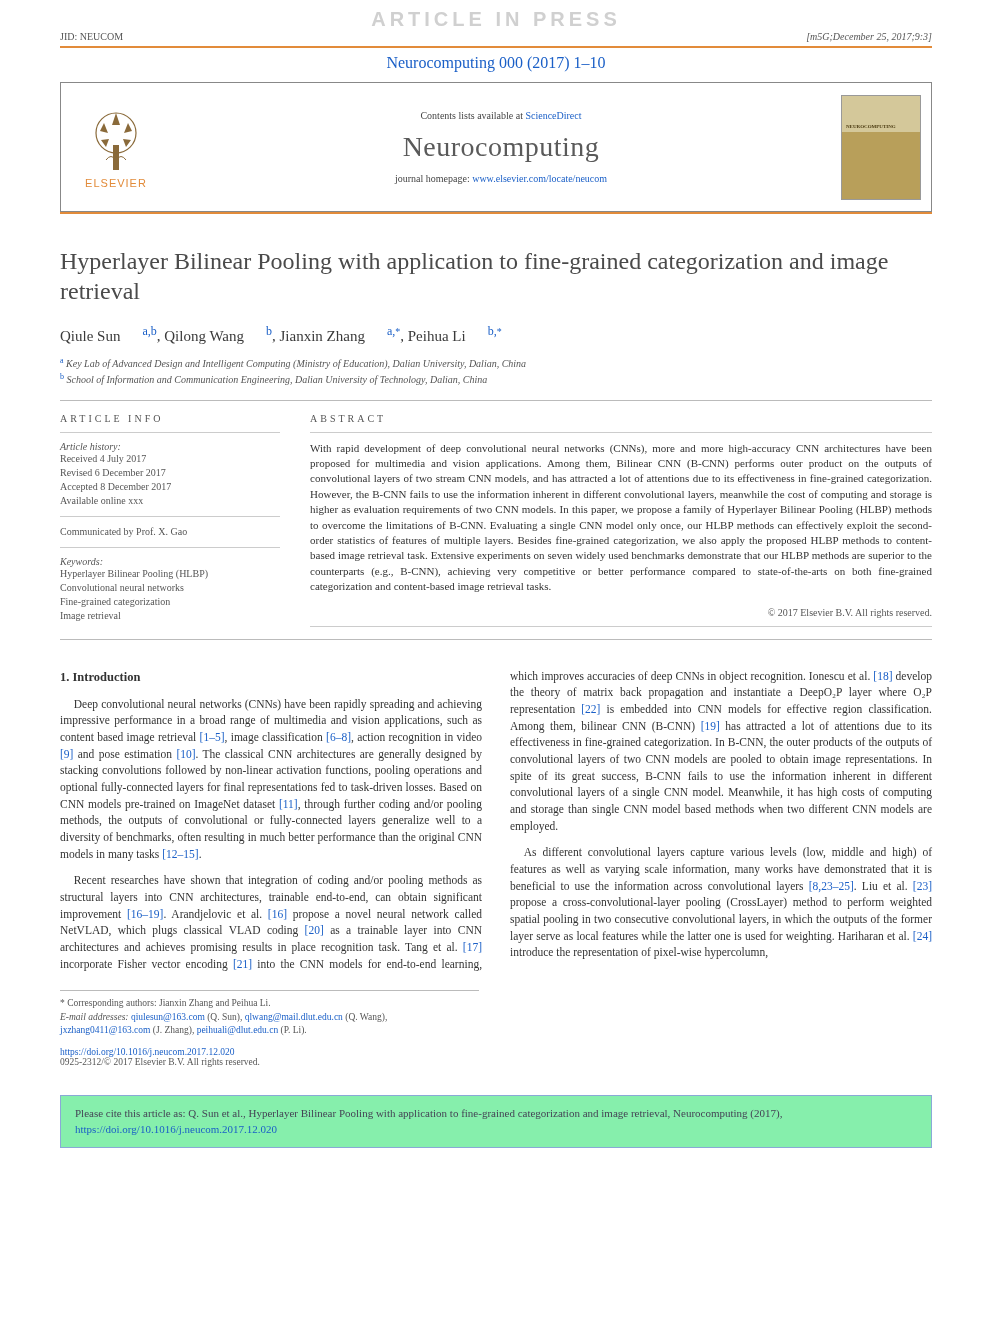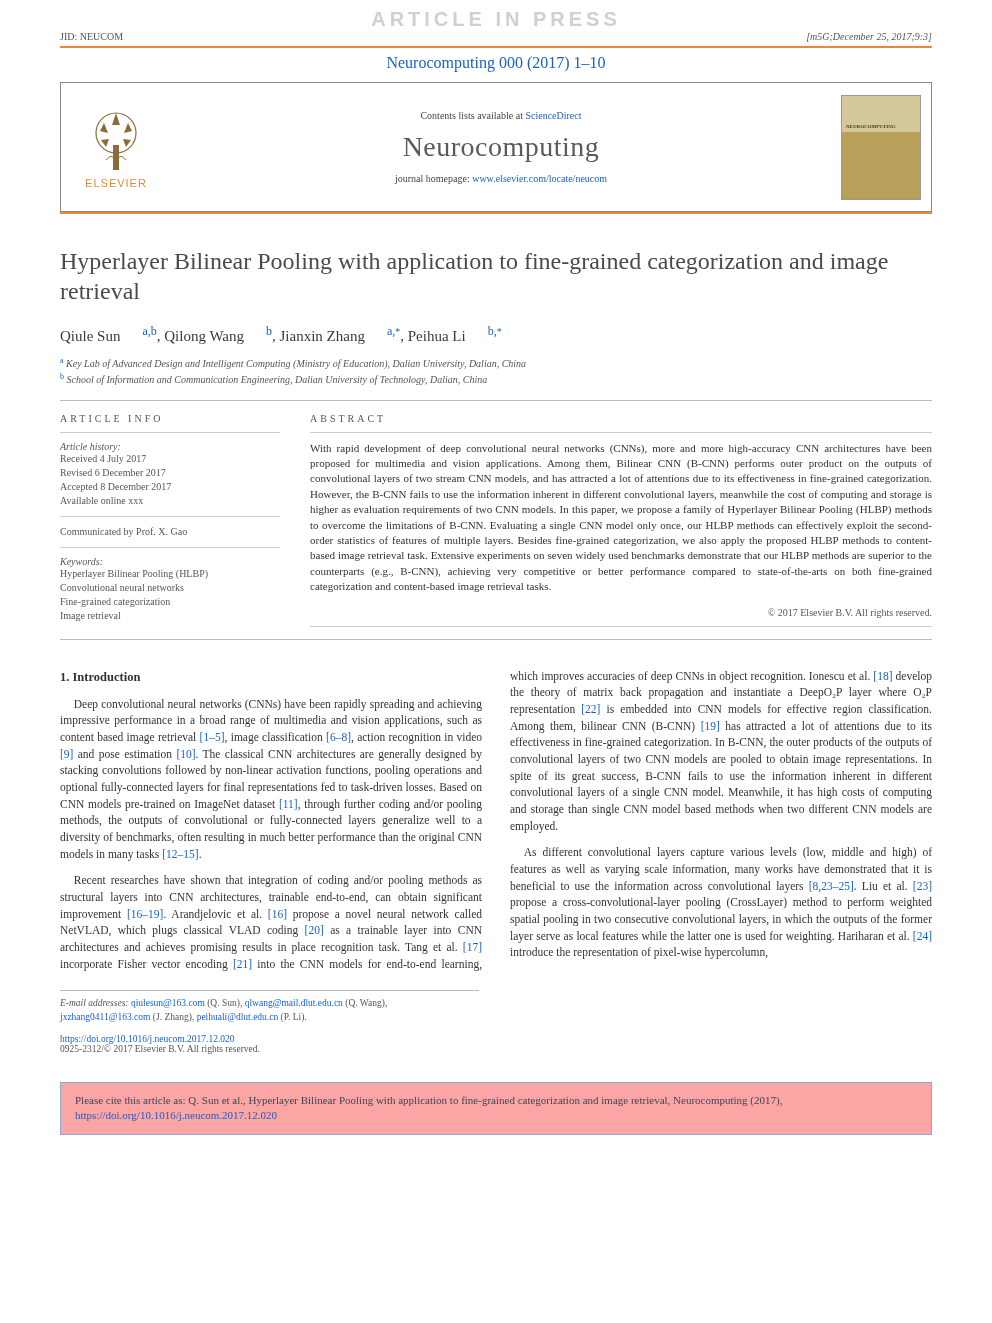--- a/index.html
+++ b/index.html
@@ -151,21 +151,21 @@
   .doi-block {
     margin-top: 10px;
     font-size: 9.5px;
     color: #555;
     width: 48%;
   }
   .doi-block a { color: #1a5fc7; text-decoration: none; }
   .citebox {
     margin: 18px 60px 30px 60px;
     border: 1px solid #8aa9d6;
-    background: #fca5a5;
+    background: #86efac;
     padding: 10px 14px;
     font-size: 11px;
     color: #445;
     line-height: 1.4;
   }
   .citebox a { color: #1a5fc7; text-decoration: none; }
 </style>
 </head>
 <body>
 
@@ -264,20 +264,21 @@
     </p>
     <p>
       <span>Recent researches have shown that integration of coding and/or pooling methods as structural layers into CNN architectures, trainable end-to-end, can obtain significant improvement </span><span class="cite">[16–19]</span><span>. Arandjelovic et al. </span><span class="cite">[16]</span><span> propose a novel neural network called NetVLAD, which plugs classical VLAD coding </span><span class="cite">[20]</span><span> as a trainable layer into CNN architectures and achieves promising results in place recognition task. Tang et al. </span><span class="cite">[17]</span><span> incorporate Fisher vector encoding </span><span class="cite">[21]</span><span> into the CNN models for end-to-end learning, which improves accuracies of deep CNNs in object recognition. Ionescu et al. </span><span class="cite">[18]</span><span> develop the theory of matrix back propagation and instantiate a DeepO₂P layer where O₂P representation </span><span class="cite">[22]</span><span> is embedded into CNN models for effective region classification. Among them, bilinear CNN (B-CNN) </span><span class="cite">[19]</span><span> has attracted a lot of attentions due to its effectiveness in fine-grained categorization. In B-CNN, the outer products of the outputs of convolutional layers of two CNN models are pooled to obtain image representations. In spite of its great success, B-CNN fails to use the information inherent in different convolutional layers of a single CNN model. Meanwhile, it has high costs of computing and storage than single CNN model based methods when two different CNN models are employed.</span>
     </p>
     <p>
       <span>As different convolutional layers capture various levels (low, middle and high) of features as well as varying scale information, many works have demonstrated that it is beneficial to use the information across convolutional layers </span><span class="cite">[8,23–25]</span><span>. Liu et al. </span><span class="cite">[23]</span><span> propose a cross-convolutional-layer pooling (CrossLayer) method to perform weighted spatial pooling in two consecutive convolutional layers, in which the outputs of the former layer serve as local features while the latter one is used for weighting. Hariharan et al. </span><span class="cite">[24]</span><span> introduce the representation of pixel-wise hypercolumn,</span>
     </p>
   </div>
 
   <div class="footnotes">
+    <div>* Corresponding authors: Jianxin Zhang and Peihua Li.</div>
     <div>
       <span style="font-style:italic">E-mail addresses:</span>
       <a>qiulesun@163.com</a> <span>(Q. Sun)</span>,
       <a>qlwang@mail.dlut.edu.cn</a> <span>(Q. Wang)</span>,
       <a>jxzhang0411@163.com</a> <span>(J. Zhang)</span>,
       <a>peihuali@dlut.edu.cn</a> <span>(P. Li).</span>
     </div>
   </div>
 
   <div class="doi-block">

